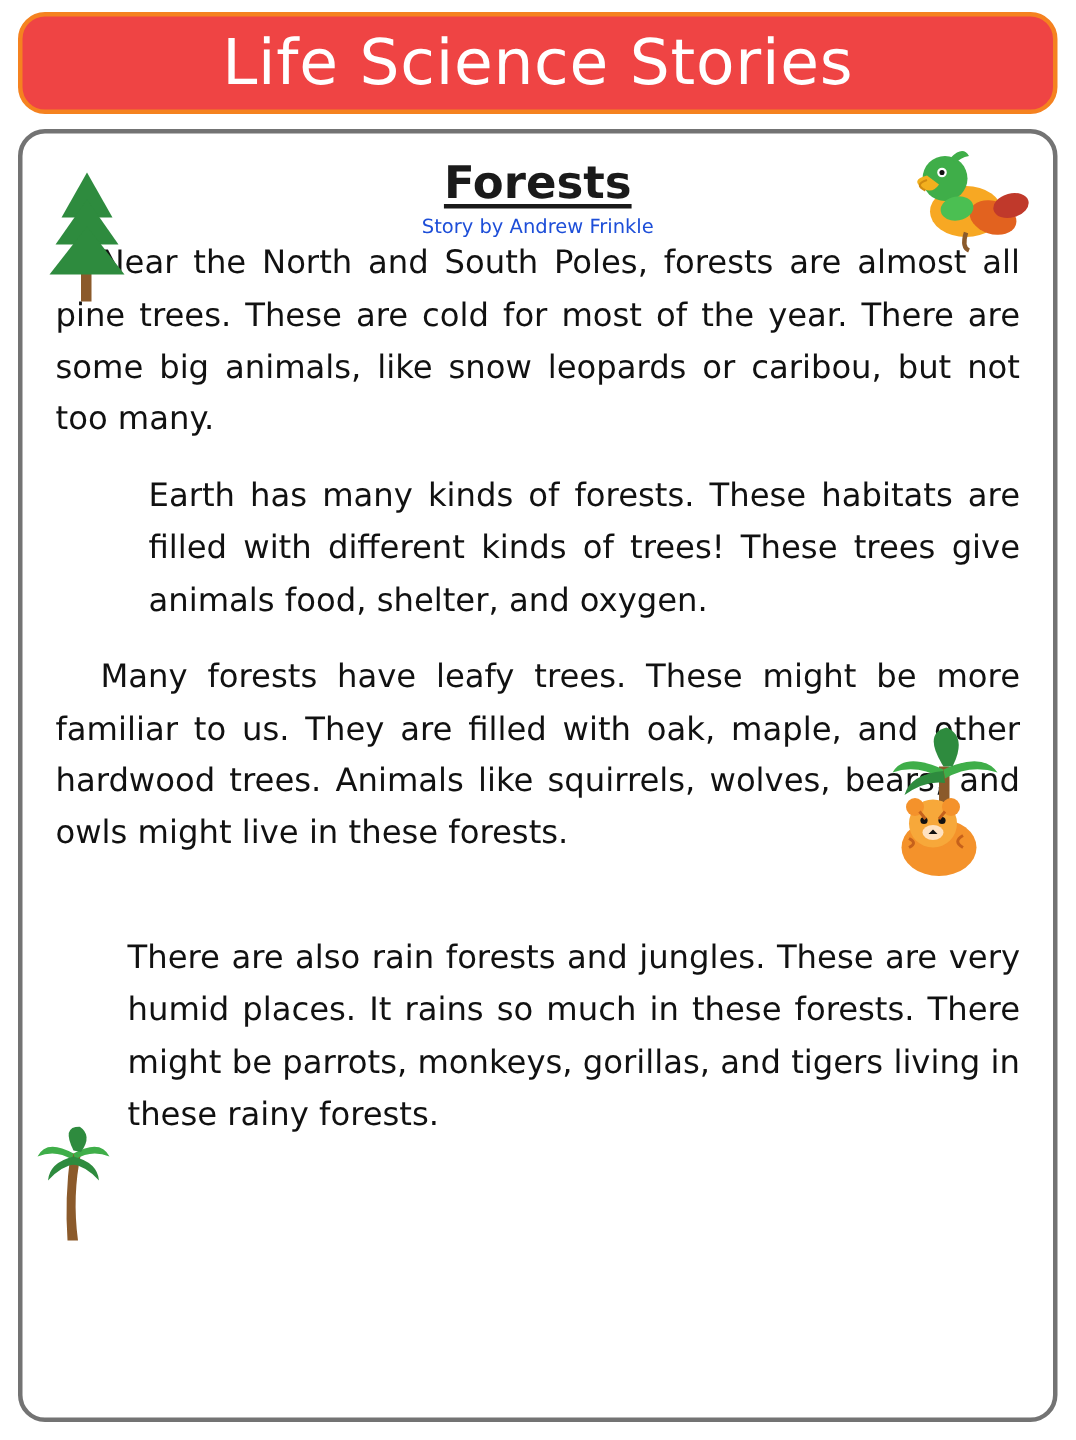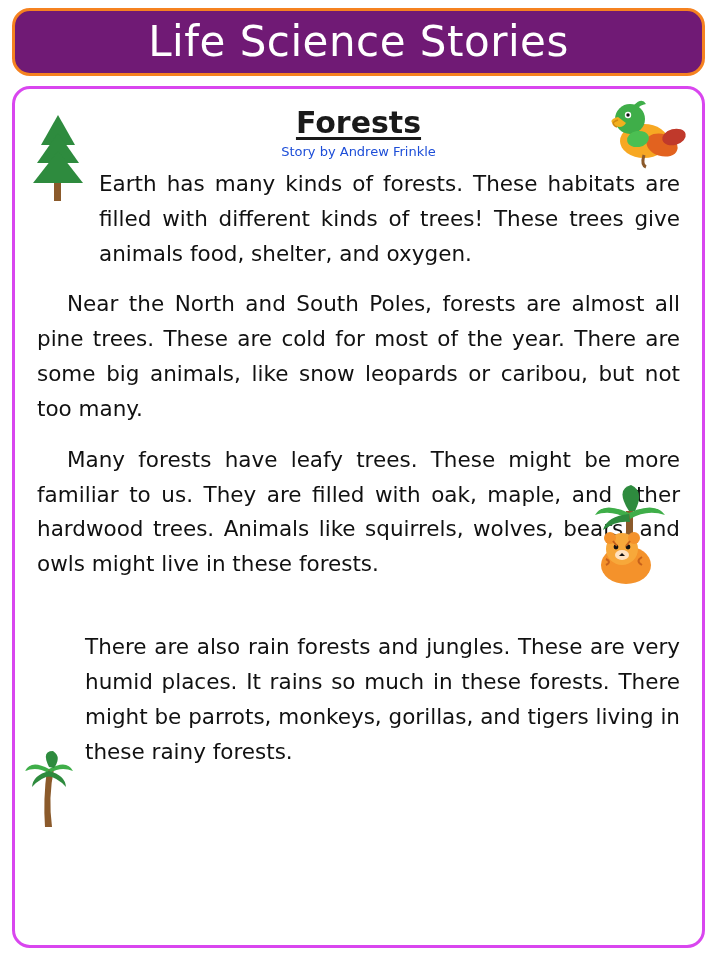--- a/index.html
+++ b/index.html
@@ -19,42 +19,42 @@
     width: 717px;
     height: 960px;
     position: relative;
     box-sizing: border-box;
     padding: 8px 10px 0 10px;
   }
 
   
   .banner {
     height: 68px;
-    background: #701a75;
+    background: #ef4444;
     border: 3px solid #F58220;
     border-radius: 18px;
     display: flex;
     align-items: center;
     justify-content: center;
     box-sizing: border-box;
     margin: 0 2px;
   }
   .banner-title {
     color: #ffffff;
     font-size: 42px;
     line-height: 1;
     font-family: "DejaVu Sans", sans-serif;
     font-weight: 400;
     letter-spacing: 0.5px;
   }
 
   
   .card {
     margin: 10px 2px 0 2px;
-    border: 3px solid #d946ef;
+    border: 3px solid #737373;
     border-radius: 18px;
     box-sizing: border-box;
     height: 862px;
     position: relative;
     padding: 14px 22px 0 22px;
     background: #ffffff;
     overflow: hidden;
   }
 
   .story-title {
@@ -165,22 +165,22 @@
         <path d="M26 18 q18 -10 24 2 q-12 -5 -23 2 z" fill="#3FAE49"></path>
         <path d="M26 16 q-8 -16 4 -16 q9 6 1 17 z" fill="#2E8B3E"></path>
         <path d="M26 20 q-16 4 -17 16 q9 -10 19 -11 z" fill="#2E8B3E"></path>
         <path d="M26 20 q16 4 17 16 q-9 -10 -19 -11 z" fill="#2E8B3E"></path>
       </svg>
     </div>
 
     <h2 class="story-title">Forests</h2>
     <div class="byline">Story by Andrew Frinkle</div>
 
+    <p class="para indent">Near the North and South Poles, forests are almost all pine trees. These are cold for most of the year. There are some big animals, like snow leopards or caribou, but not too many.</p>
+
     <p class="para first" style="padding-left:62px; text-indent:0;">Earth has many kinds of forests. These habitats are filled with different kinds of trees! These trees give animals food, shelter, and oxygen.</p>
-
-    <p class="para indent">Near the North and South Poles, forests are almost all pine trees. These are cold for most of the year. There are some big animals, like snow leopards or caribou, but not too many.</p>
 
     <p class="para indent">Many forests have leafy trees. These might be more familiar to us. They are filled with oak, maple, and other hardwood trees. Animals like squirrels, wolves, bears, and owls might live in these forests.</p>
 
     <p class="para indent" style="padding-left:48px; text-indent:0;margin-top:48px;">There are also rain forests and jungles. These are very humid places. It rains so much in these forests. There might be parrots, monkeys, gorillas, and tigers living in these rainy forests.</p>
 
   </div>
 </div>
 
 </body></html>

